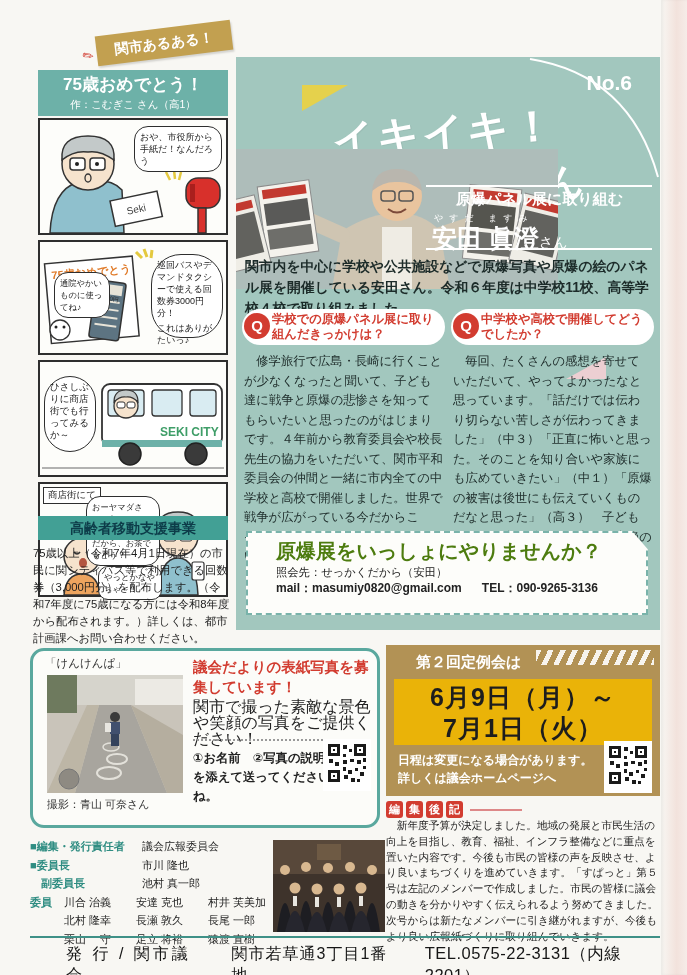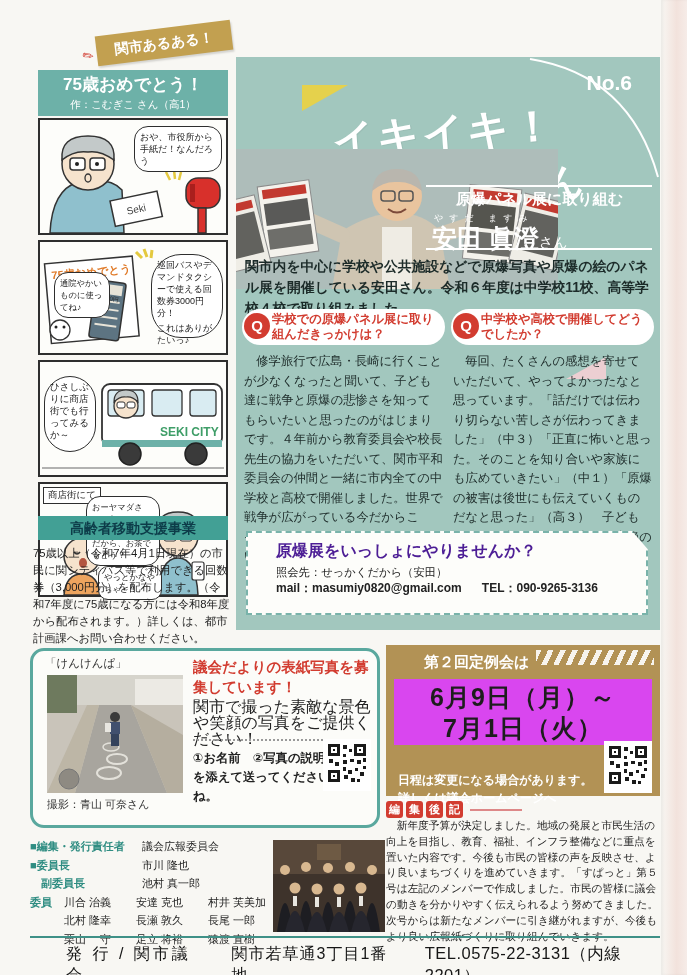--- a/index.html
+++ b/index.html
@@ -41,43 +41,43 @@
   .fname .sfx{font-size:14px;font-weight:normal;}
   .fintro{left:9px;top:199px;width:408px;color:#1c2b29;font-size:13.8px;font-weight:bold;line-height:21px;}
   .qa-col{top:252px;width:203px;}
   .q-pill{position:relative;background:#fff;border-radius:18px;min-height:36px;padding:3px 6px 3px 30px;
           color:#d23c30;font-weight:bold;font-size:12.3px;line-height:15px;display:flex;align-items:center;}
   .q-circle{position:absolute;left:2px;top:4px;width:26px;height:26px;border-radius:50%;background:#d23c30;
             color:#fff;font-weight:bold;font-size:15px;text-align:center;line-height:26px;}
   .answer{margin-top:7px;color:#202f2d;font-size:12.3px;line-height:19.5px;text-indent:1em;padding:0 2px;}
   .invite{left:10px;top:474px;width:402px;height:84px;background:#fdfdfa;border:2px dashed #79b3aa;
           clip-path:polygon(0 0,96% 0,100% 22%,100% 100%,0 100%);padding:6px 12px 4px 28px;}
-  .invite-title{color:#4c1d95;font-size:16px;font-weight:bold;line-height:24px;}
+  .invite-title{color:#4d7c0f;font-size:20px;font-weight:bold;line-height:24px;}
   .invite-contact{color:#222;font-size:11.3px;line-height:15px;margin-top:2px;}
   .invite-row{display:flex;gap:20px;color:#222;font-size:12px;font-weight:bold;line-height:16px;}
 
   
   .photo-box{left:30px;top:648px;width:350px;height:180px;background:#fcfcf9;border:3px solid #5aa89e;border-radius:14px;}
   .pb-caption{left:12px;top:5px;font-size:11.5px;color:#333;}
   .pb-credit{left:14px;top:146px;font-size:11px;color:#333;}
   .pb-headline{left:160px;top:6px;width:182px;color:#d23c30;font-weight:bold;font-size:14.5px;line-height:20px;}
   .pb-body{left:160px;top:48px;width:180px;color:#222;font-size:16px;line-height:16px;}
   .pb-dots{left:160px;top:88px;width:178px;border-top:2px dotted #999;}
   .pb-steps{left:160px;top:98px;width:138px;color:#222;font-size:12.3px;font-weight:bold;line-height:19px;}
 
   
   .session{left:386px;top:645px;width:274px;height:151px;background:#b29255;}
-  .sess-header{color:#fff;font-weight:bold;font-size:15px;padding:8px 0 0 38px;}
+  .sess-header{color:#fff;font-weight:bold;font-size:15px;padding:8px 0 0 30px;}
   .stripes{position:absolute;top:5px;right:6px;width:118px;height:15px;
            background:repeating-linear-gradient(115deg,rgba(255,255,255,.9) 0 5px,transparent 5px 11px);}
-  .sess-dates{position:absolute;left:8px;top:34px;right:8px;height:66px;background:#d946ef;
+  .sess-dates{position:absolute;left:8px;top:34px;right:8px;height:66px;background:#eab308;
               color:#1d1d1d;font-weight:bold;text-align:center;}
   .sess-d1{font-size:25px;line-height:32px;margin-top:2px;letter-spacing:1px;}
   .sess-d2{font-size:25px;line-height:30px;letter-spacing:1px;}
-  .sess-note{position:absolute;left:12px;top:106px;width:200px;color:#fff;font-size:12px;font-weight:bold;line-height:18px;margin-top:20px;}
+  .sess-note{position:absolute;left:12px;top:106px;width:200px;color:#fff;font-size:12px;font-weight:bold;line-height:18px;}
   .qr{position:absolute;background:#fff;padding:3px;}
 
   
   .editorial{left:386px;top:801px;width:276px;}
   .ed-head{display:flex;align-items:center;gap:3px;}
   .ed-box{width:17px;height:17px;background:#d23c30;color:#fff;font-size:11px;font-weight:bold;
           text-align:center;line-height:17px;border-radius:3px;}
   .ed-line{flex:0 0 52px;height:2px;background:#d88;margin-left:4px;}
   .ed-body{margin-top:0;color:#242424;font-size:10.7px;line-height:15.8px;text-indent:1em;}
 

